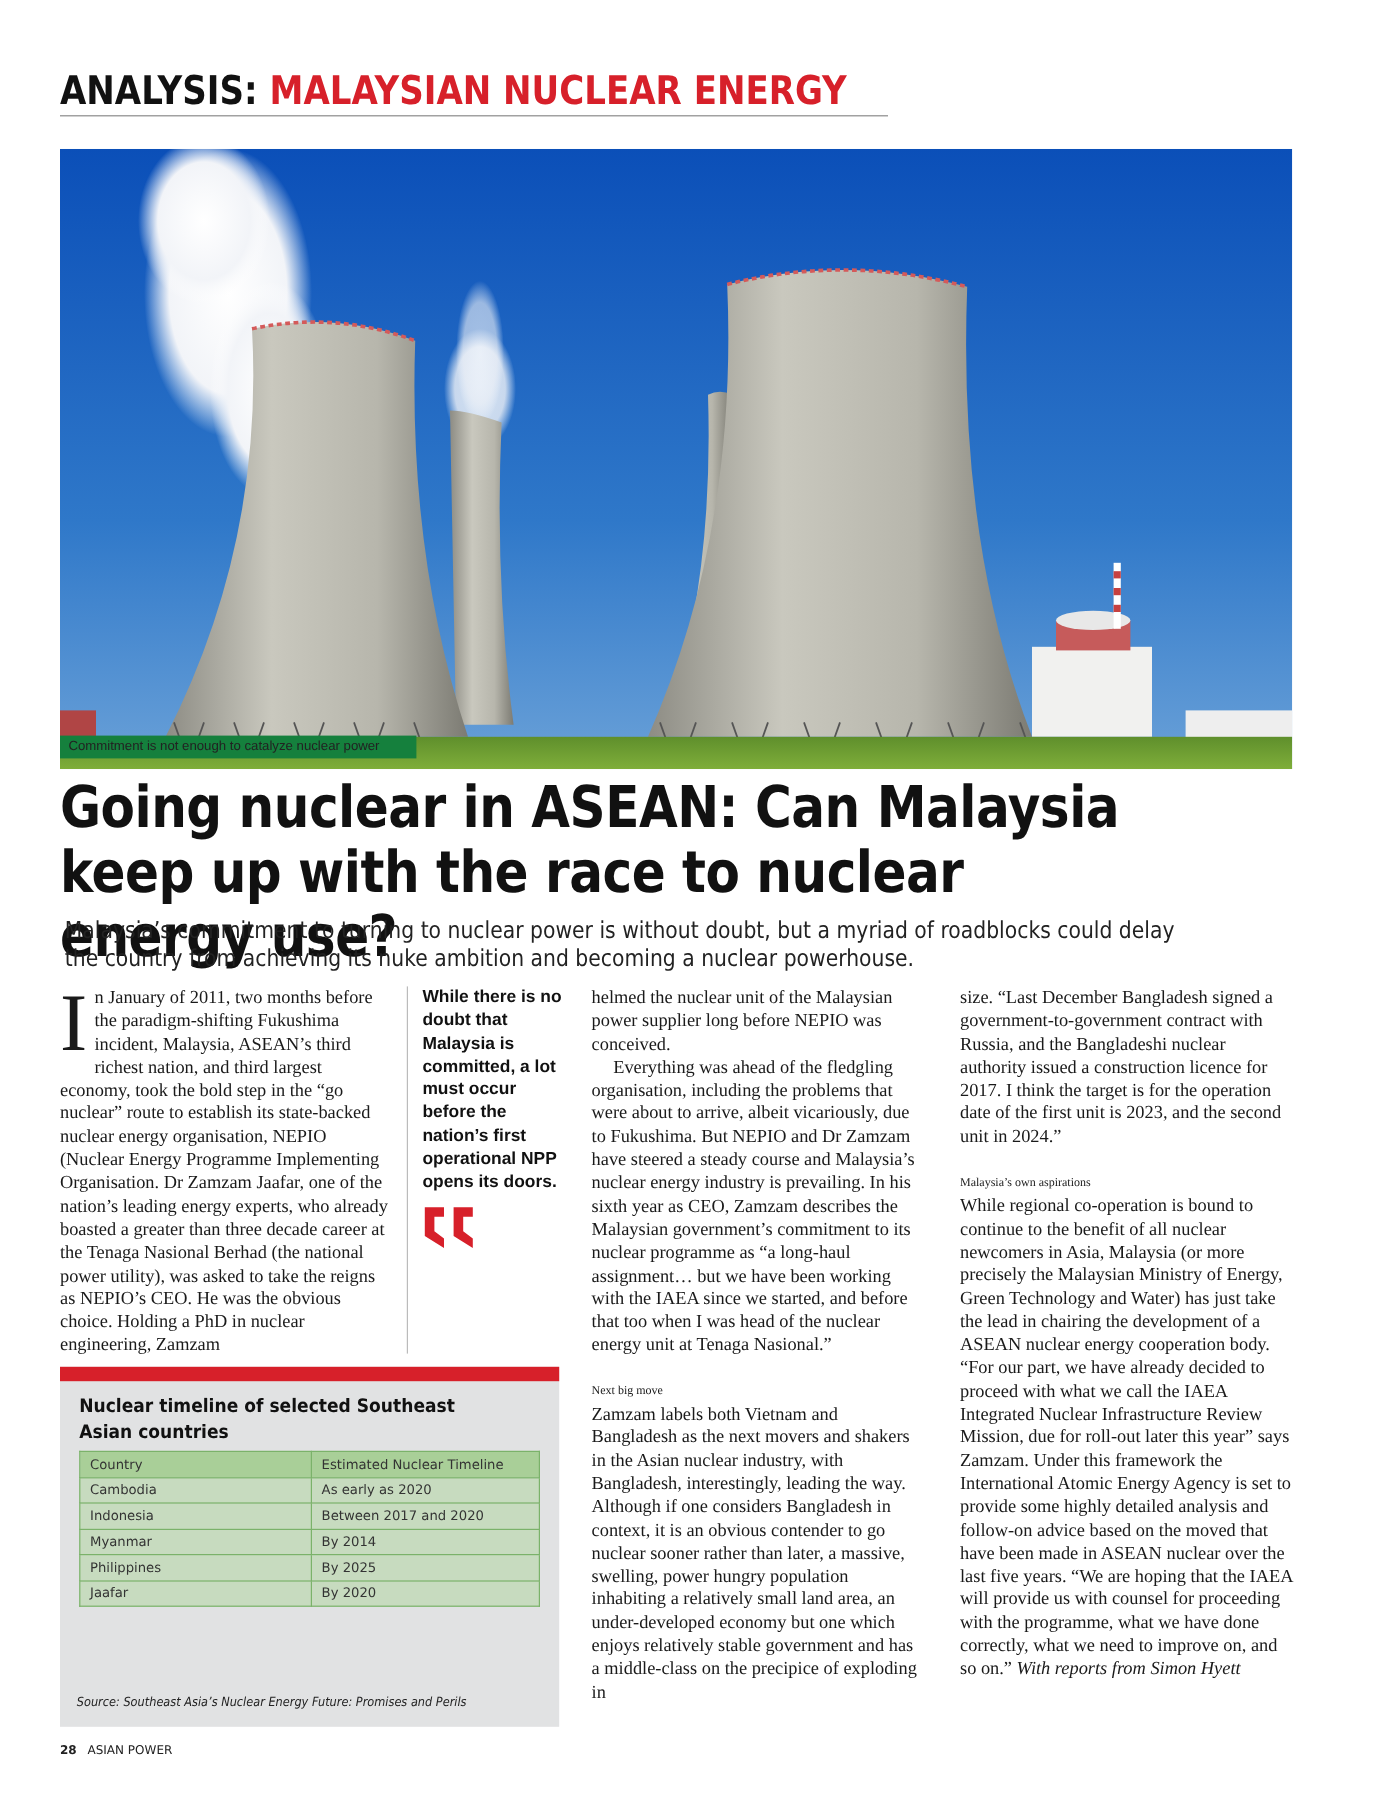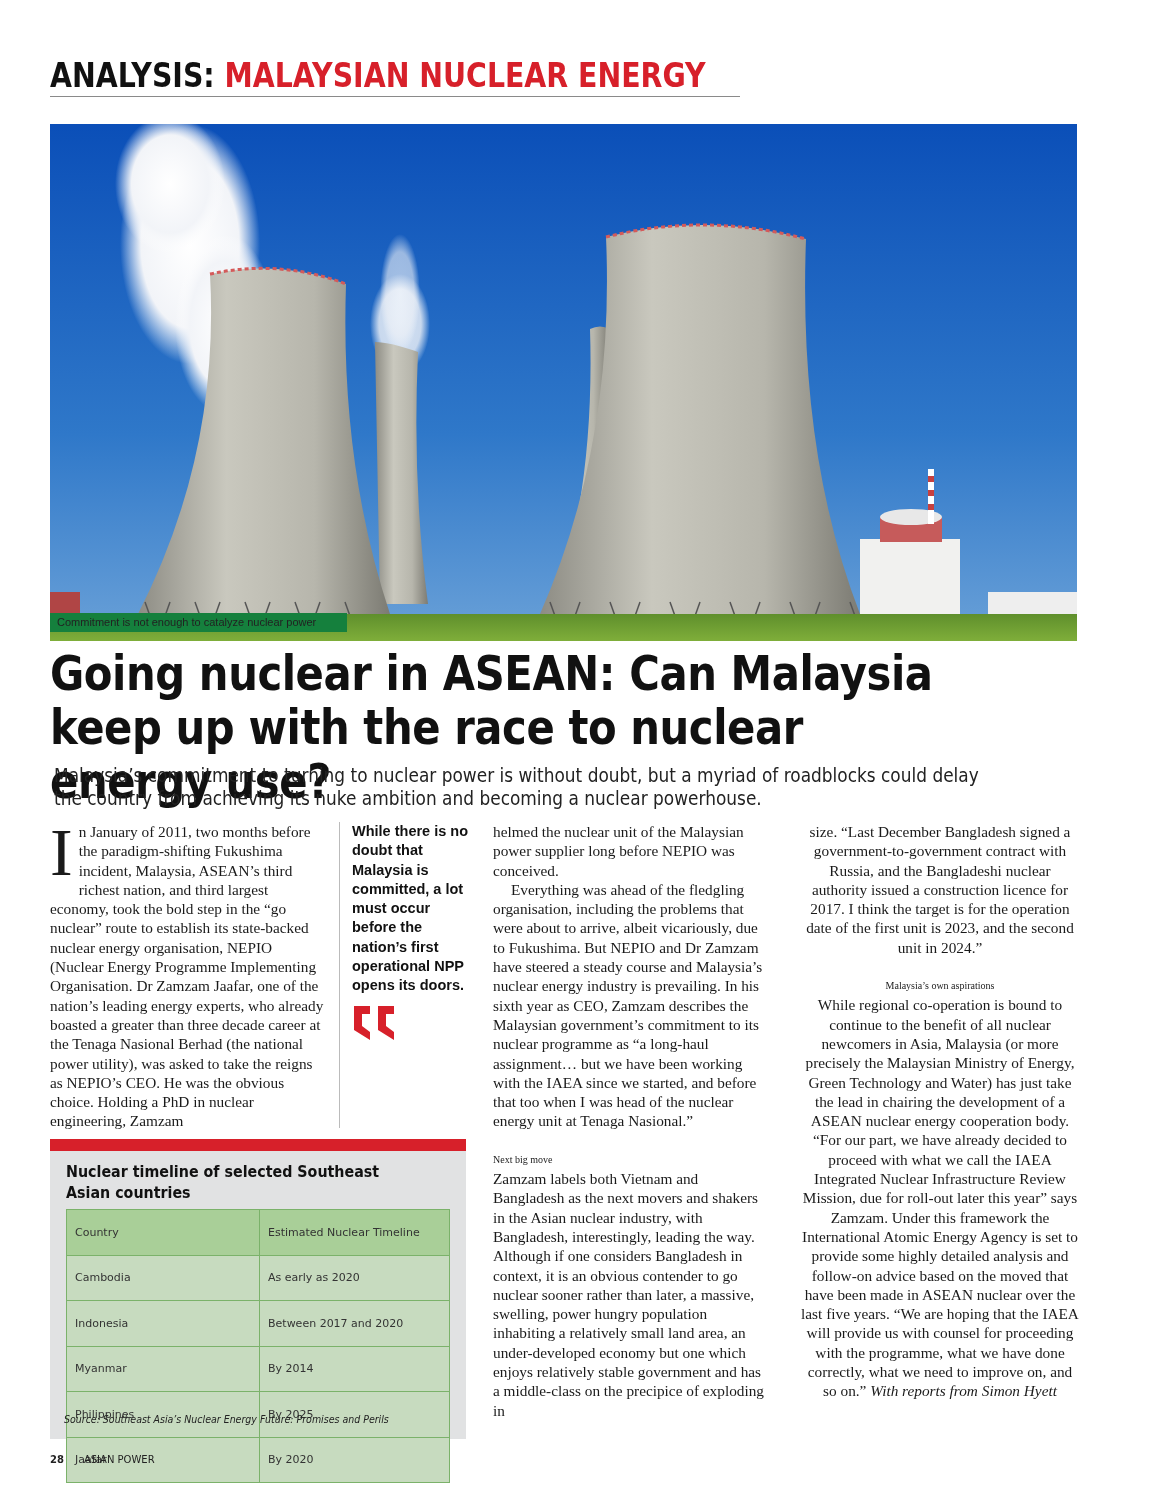--- a/index.html
+++ b/index.html
@@ -42,52 +42,52 @@
     }
     .col p { margin: 0; }
     .col .indent { text-indent: 18px; font-family: Liberation Serif, serif; }
     .col h4 { margin: 0; font-size: 10px; line-height: 19.3px; font-weight: normal; }
     .col .gap { height: 19px; }
     .dropcap {
       float: left; font-size: 68px; line-height: 56px; margin: 2px 6px 0 0; font-family: "Liberation Serif", serif;
     }
     .col1 { left: 50px; top: 822px; width: 275px; }
     .col3 { left: 493px; top: 822px; width: 275px; }
-    .col4 { left: 800px; top: 822px; width: 280px; text-align: center; }
+    .col4 { left: 800px; top: 822px; width: 280px; }
     .divider { position: absolute; left: 339px; top: 822px; width: 1px; height: 306px; background: #bbb; }
 
     .pullquote {
       position: absolute; left: 352px; top: 822px; width: 120px;
       font-family: "Liberation Sans", sans-serif; font-weight: bold; font-size: 14.5px; line-height: 19.3px; color: #111;
     }
     .pull-mark { position: absolute; left: 352px; top: 1004px; }
 
     .timeline-box { position: absolute; left: 50px; top: 1139px; width: 416px; height: 300px; background: #e1e2e3; }
     .timeline-bar { position: absolute; left: 50px; top: 1139px; width: 416px; height: 12px; background: #d7202a; }
     .timeline-title {
       position: absolute; left: 66px; top: 1162px; width: 380px;
       font-family: "DejaVu Sans", sans-serif; font-weight: bold; font-size: 15.5px; line-height: 21px; color: #111;
       transform: scaleX(0.92); transform-origin: left top;
     }
     table.tl {
       position: absolute; left: 66px; top: 1209px; width: 384px; border-collapse: collapse;
       font-family: "DejaVu Sans", sans-serif; font-size: 11px; color: #333;
       background: #c7dbbf;
     }
-    table.tl td, table.tl th { border: 1.5px solid #7bb26a; height: 20.5px; padding: 12px 8px; text-align: left; font-weight: normal; }
+    table.tl td, table.tl th { border: 1.5px solid #7bb26a; height: 20.5px; padding: 0 8px; text-align: left; font-weight: normal; }
     table.tl th { background: #a9cf98; }
     table.tl td:first-child, table.tl th:first-child { width: 176px; }
     .source {
       position: absolute; left: 64px; top: 1413px;
       font-family: "DejaVu Sans", sans-serif; font-style: italic; font-size: 10.5px; color: #222;
       transform: scaleX(0.9); transform-origin: left top; white-space: nowrap;
     }
 
     .footer { position: absolute; left: 50px; top: 1454px; font-family: "DejaVu Sans", sans-serif; font-size: 10px; color: #222; }
-    .footer b { margin-right: 20px; }
+    .footer b { margin-right: 9px; }
   </style>
 </head>
 <body>
 
 <div class="section-header">
   <span class="k">ANALYSIS:</span>
   <span class="v">MALAYSIAN NUCLEAR ENERGY</span>
 </div>
 <div class="header-rule"></div>
 

